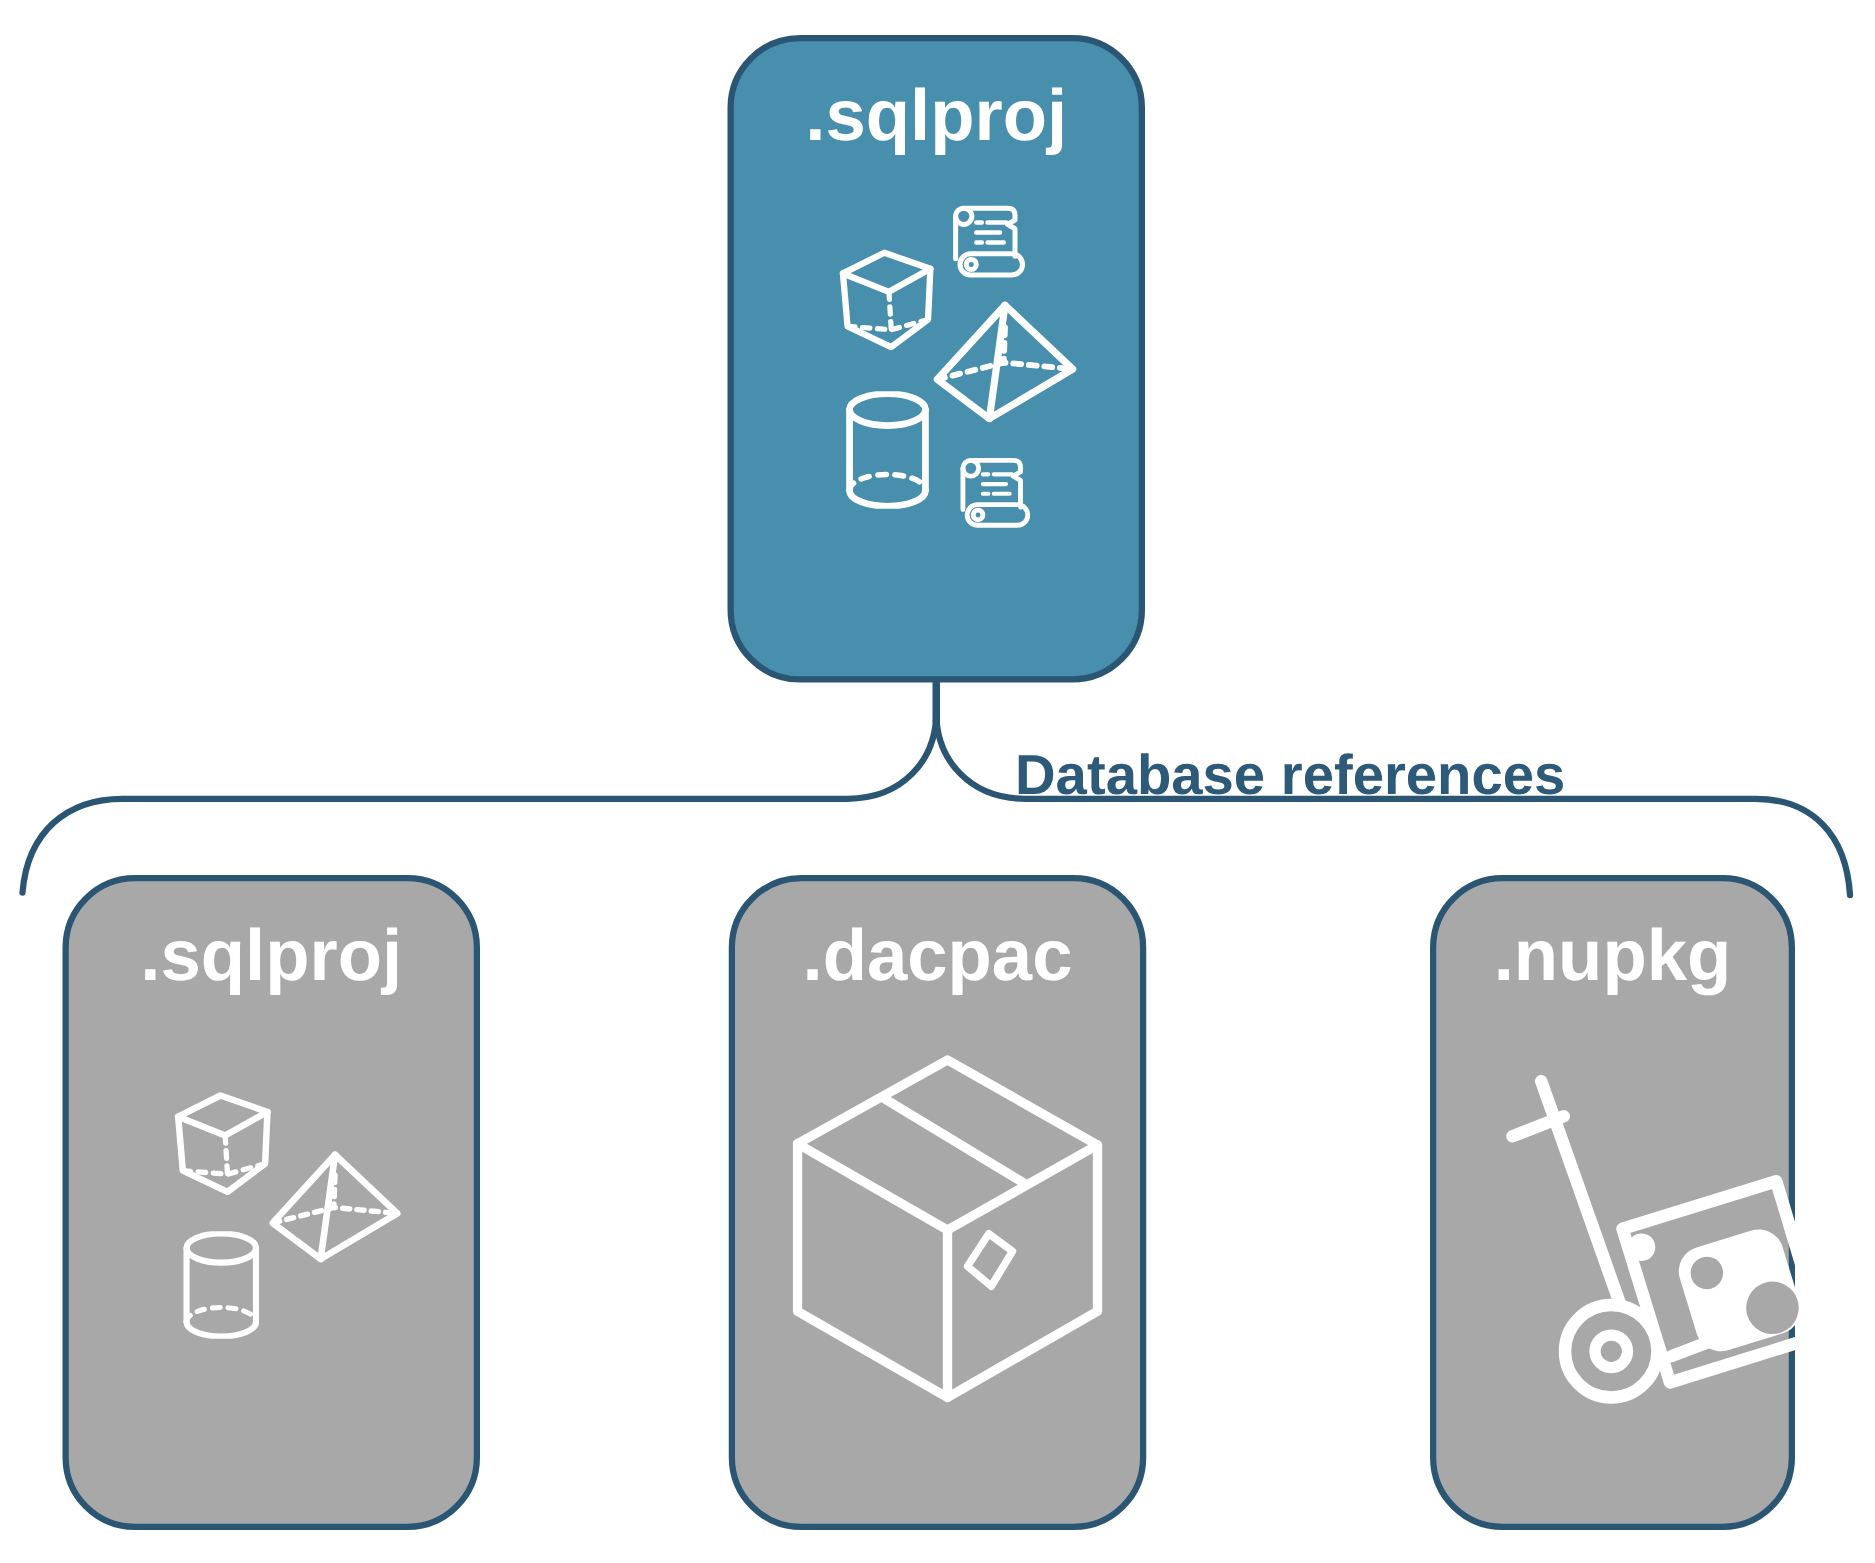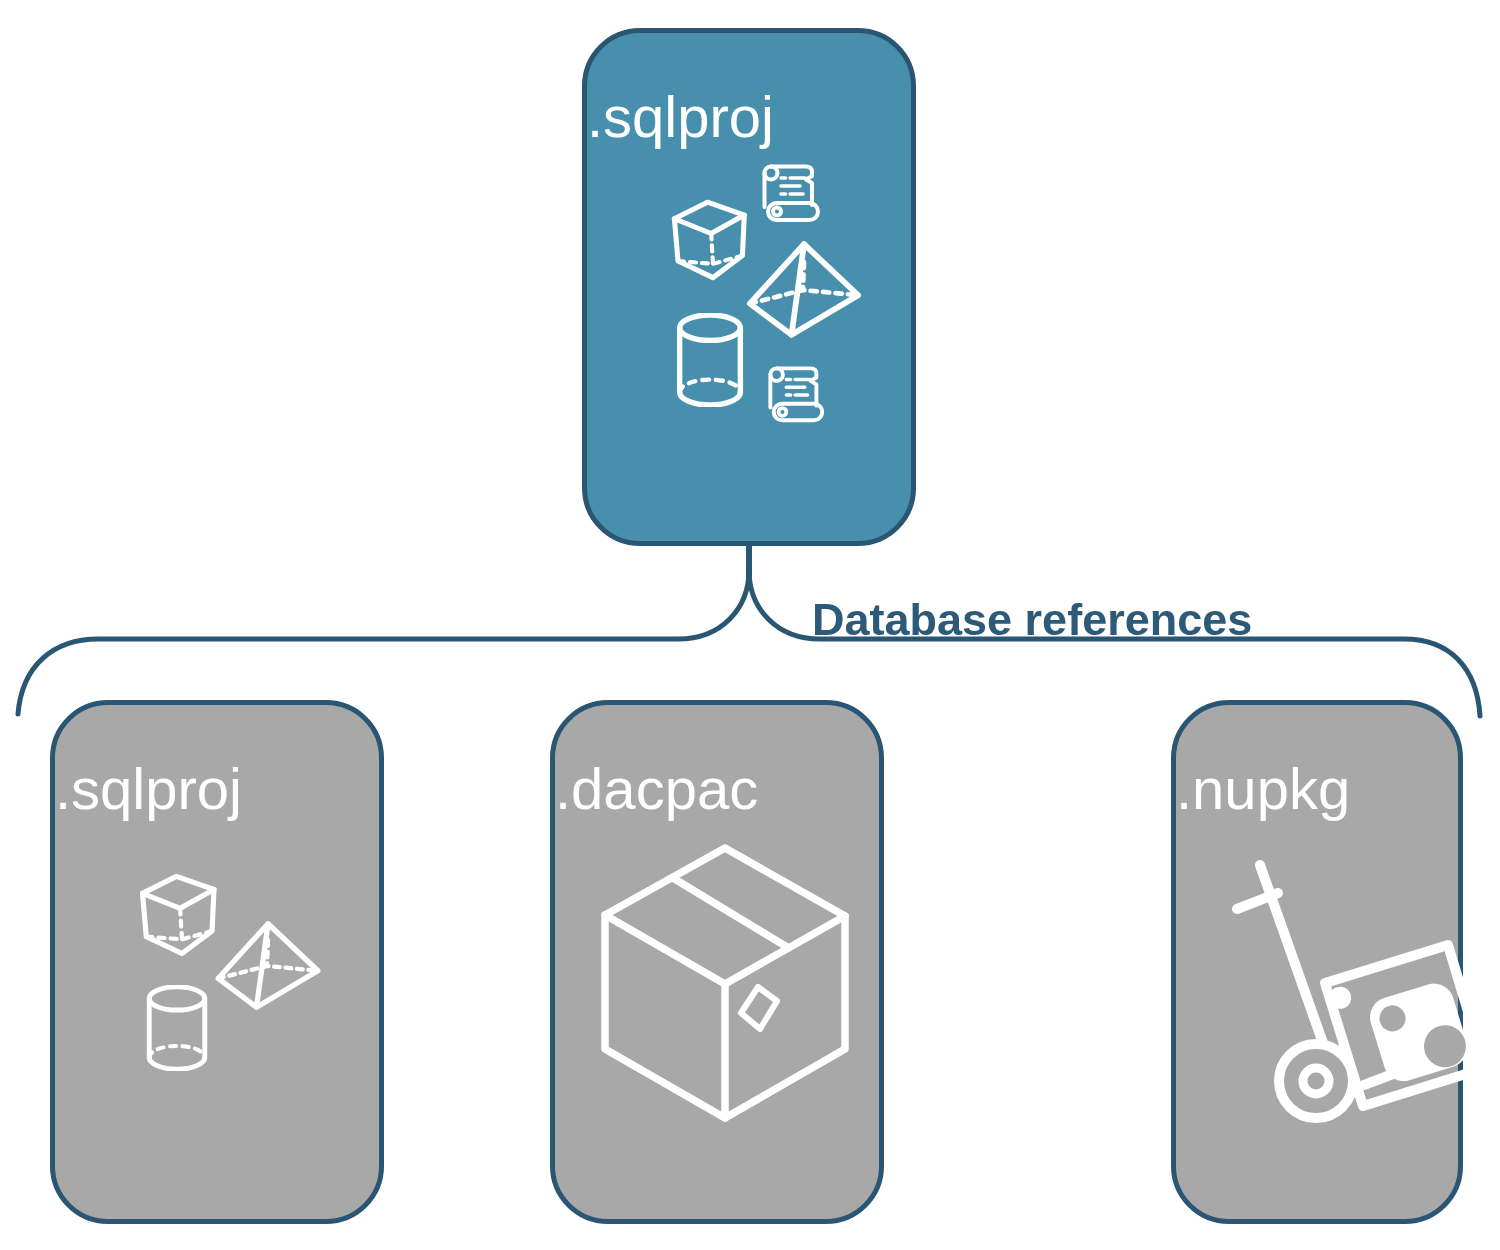--- a/index.html
+++ b/index.html
@@ -13,27 +13,27 @@
   .overlay{position:absolute;left:0;top:0;width:1500px;height:1250px;pointer-events:none;}
   .box{
     position:absolute;
     box-sizing:border-box;
     border:5px solid var(--outline,#2a5674);
     border-radius:58px;
   }
   .box-root{left:582px;top:28px;width:334px;height:518px;background:var(--root-fill,#478fad);}
   .box-child{top:700px;width:334px;height:524px;background:var(--child-fill,#a8a8a8);}
   .box-child-1{left:50px;}
-  .box-child-2{left:550px;}
-  .box-child-3{left:1171px;width:292px;}
+  .box-child-2{left:583px;}
+  .box-child-3{left:1144px;width:292px;}
   .box-label{
-    margin-top:52px;
-    text-align:left;
+    margin-top:28px;
+    text-align:center;
     font-size:58px;
-    font-weight:400;
+    font-weight:700;
     color:var(--label-text,#ffffff);
     letter-spacing:0px;
     line-height:1.1;
   }
   .icon{position:absolute;}
   .connector-label{
     position:absolute;
     left:812px;top:594px;
     font-size:45px;
     font-weight:700;

